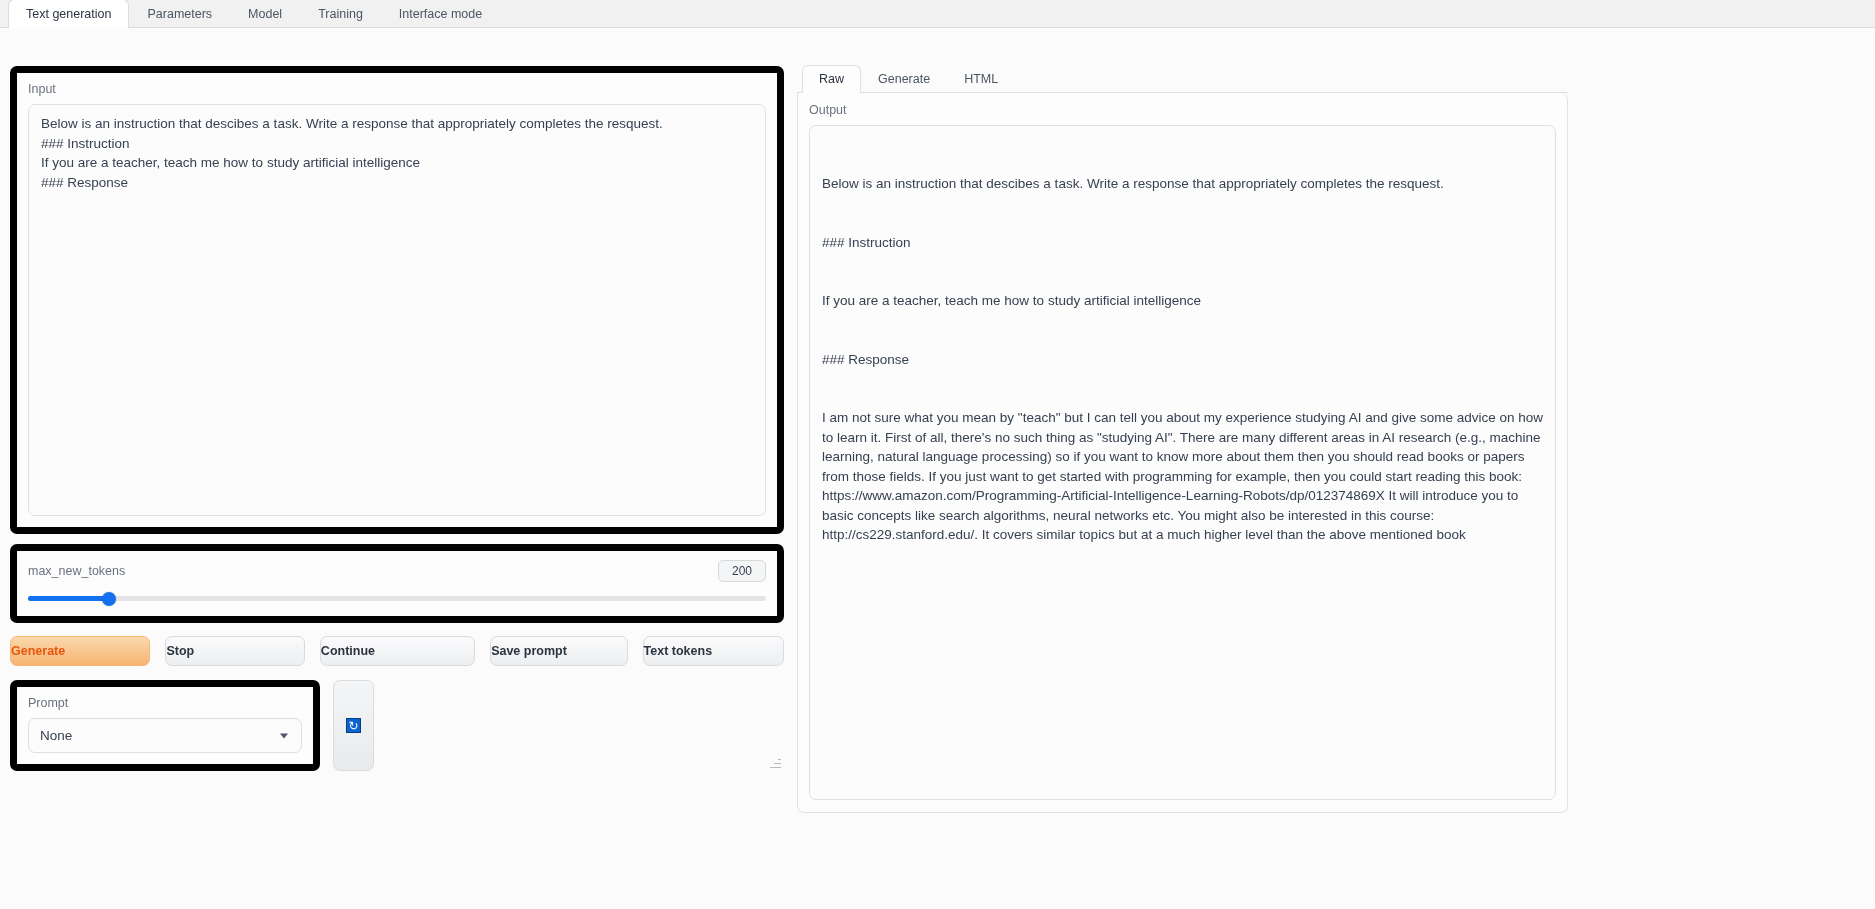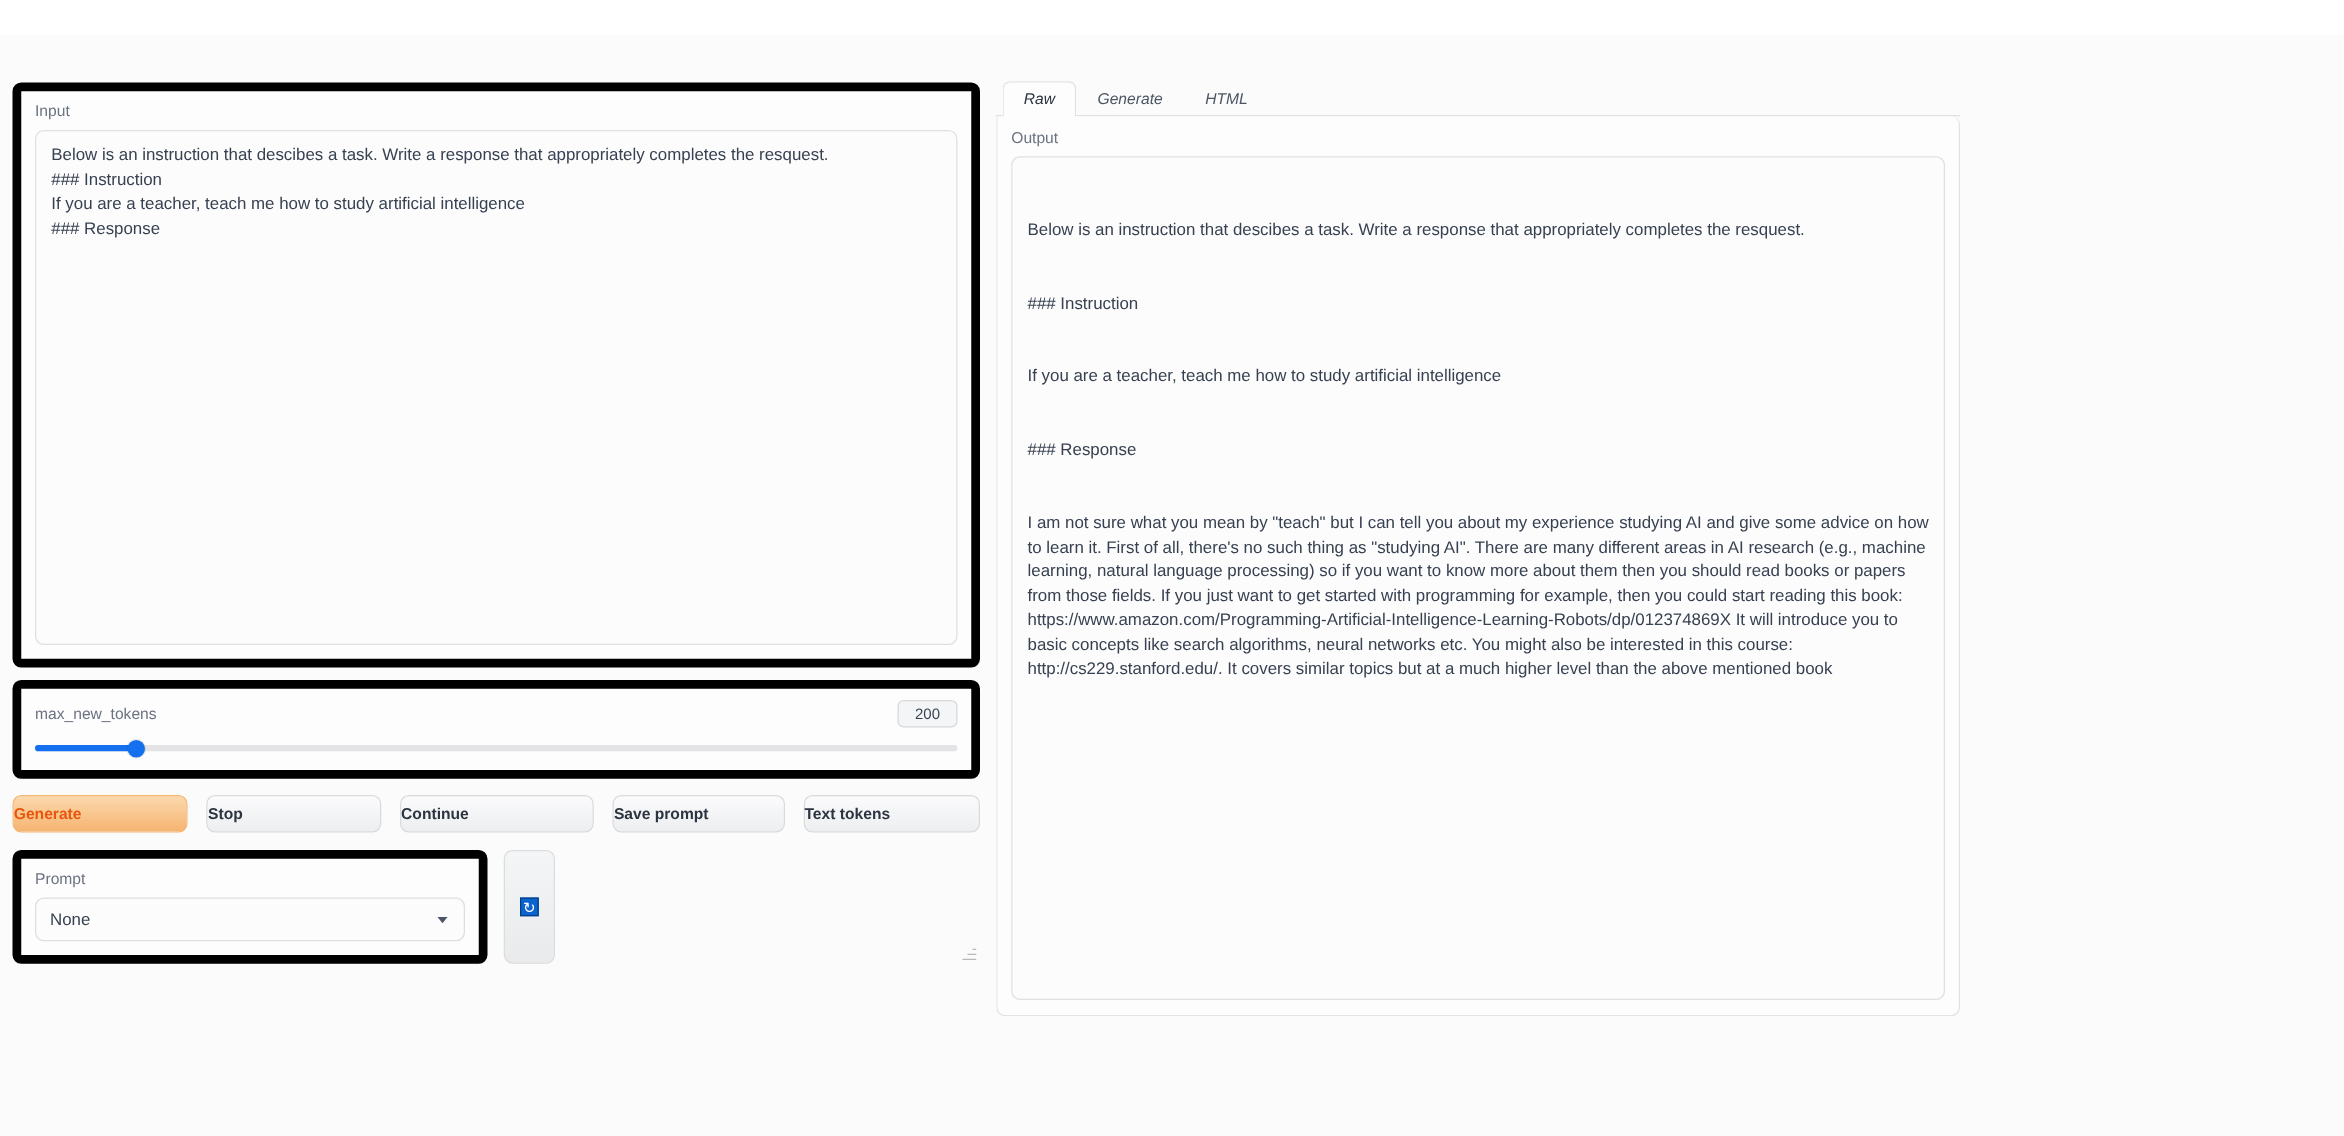--- a/index.html
+++ b/index.html
@@ -150,21 +150,21 @@
     color: #e9560d;
   }
   .w-generate { width: 142px; }
   .w-stop { width: 141px; }
   .w-continue { width: 157px; }
   .w-save { width: 139px; }
   .w-count { width: 143px; }
 
   
   .prompt-row { display: flex; gap: 13px; margin-top: 14px; align-items: stretch; }
-  .prompt-block { width: 380px; }
+  .prompt-block { width: 310px; }
   .select {
     height: 35px;
     border: 1px solid #dedede;
     border-radius: 7px;
     background: #fcfcfc;
     display: flex; align-items: center;
     padding: 0 11px;
     font-size: 13.5px; color: #374151;
     position: relative;
     cursor: pointer;
@@ -207,21 +207,20 @@
     padding-left: 5px;
   }
   .subtab {
     height: 27px; line-height: 26px;
     padding: 0 16px;
     font-size: 12.5px;
     color: #4b5563;
     border: 1px solid transparent; border-bottom: none;
     border-radius: 6px 6px 0 0;
     cursor: pointer;
-    font-style: italic;
   }
   .subtab.active {
     background: #fdfdfd;
     color: #2c3440;
     border-color: #e0e0e0;
     position: relative; top: 1px; height: 28px;
   }
   .output-panel {
     border: 1px solid #e3e3e3;
     border-top: none;
@@ -234,20 +233,37 @@
     height: 675px;
     line-height: 19.5px;
   }
   .out-line { display: block; }
 </style>
 </head>
 <body>
 
 <div id="app">
 
+  <div class="tabbar">
+    <div class="tab active">
+      <span>Text generation</span>
+    </div>
+    <div class="tab">
+      <span>Parameters</span>
+    </div>
+    <div class="tab">
+      <span>Model</span>
+    </div>
+    <div class="tab">
+      <span>Training</span>
+    </div>
+    <div class="tab">
+      <span>Interface mode</span>
+    </div>
+  </div>
 
   <div class="page">
 
     <div class="left-col">
 
       <div class="block">
         <span class="block-label">Input</span>
         <div class="textarea-box" id="input-textarea">Below is an instruction that descibes a task. Write a response that appropriately completes the resquest.
 ### Instruction
 If you are a teacher, teach me how to study artificial intelligence

